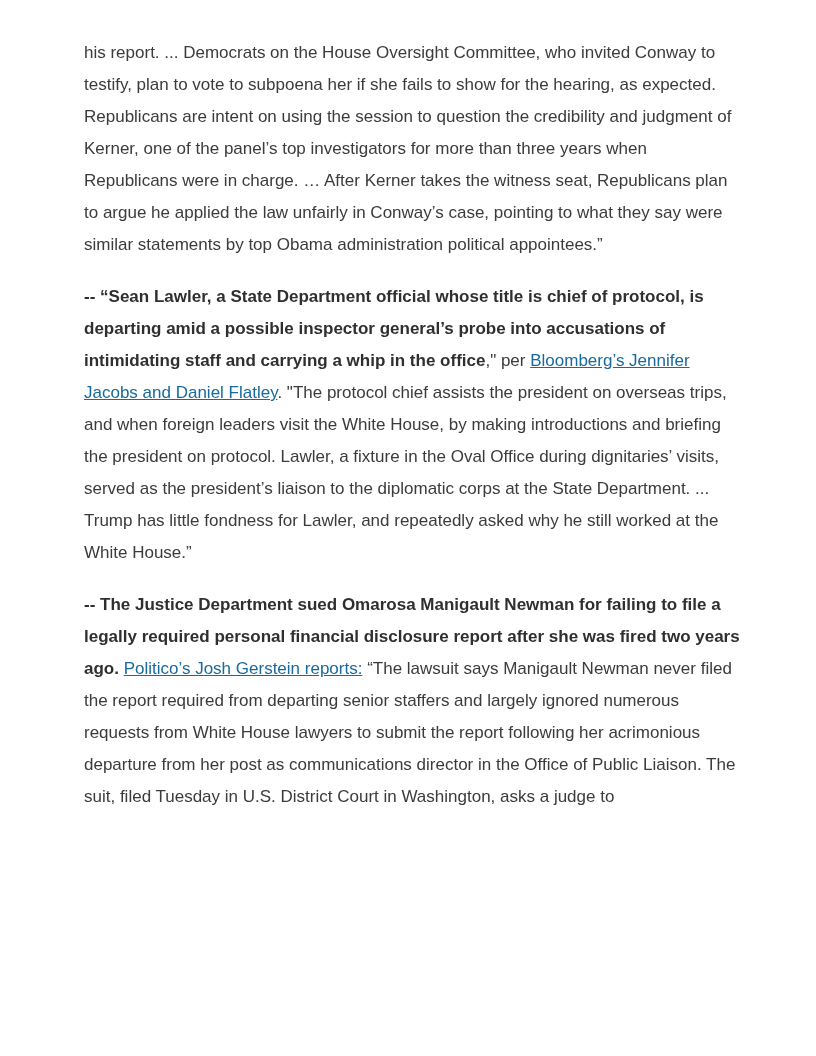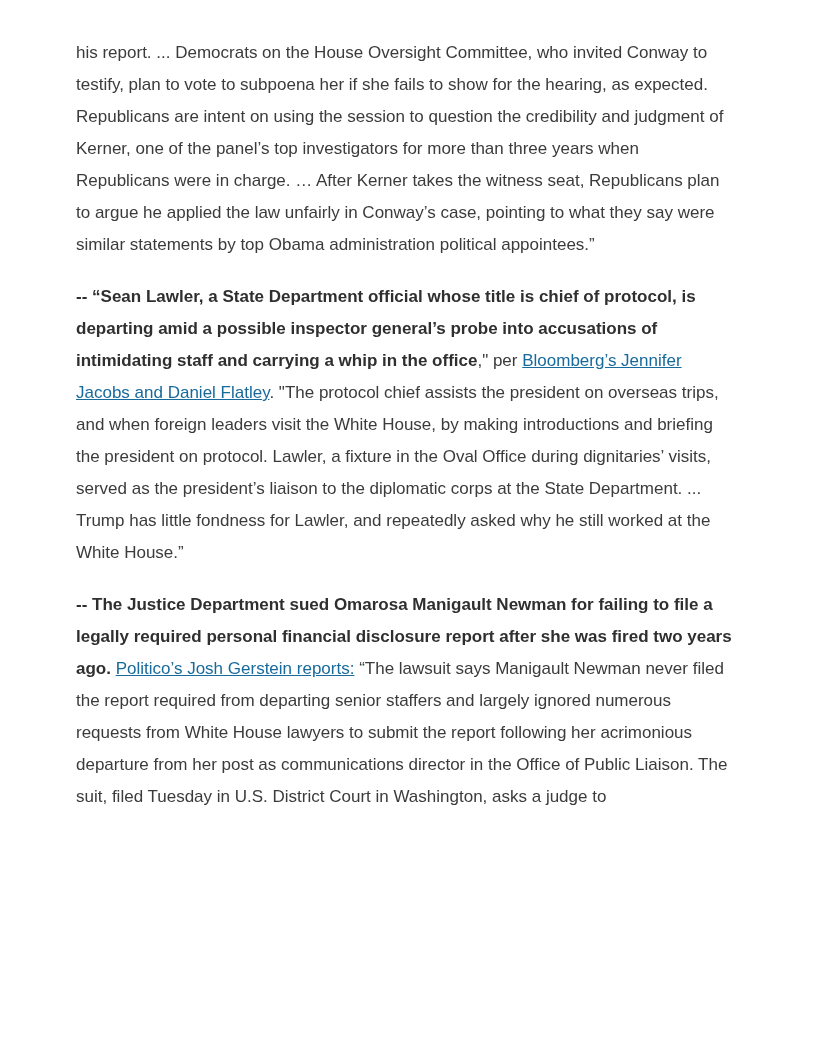--- a/index.html
+++ b/index.html
@@ -9,21 +9,21 @@
   }
   .page {
     position: relative;
     width: 816px;
     height: 1056px;
     background: #ffffff;
     overflow: hidden;
   }
   .content {
     position: absolute;
-    left: 76px;
+    left: 84px;
     top: 37px;
     width: 660px;
     font-family: "Liberation Sans", sans-serif;
     font-size: 17px;
     line-height: 32px;
     color: #3b3b3b;
     text-align: left;
   }
   .content p {
     margin: 0 0 20px 0;

